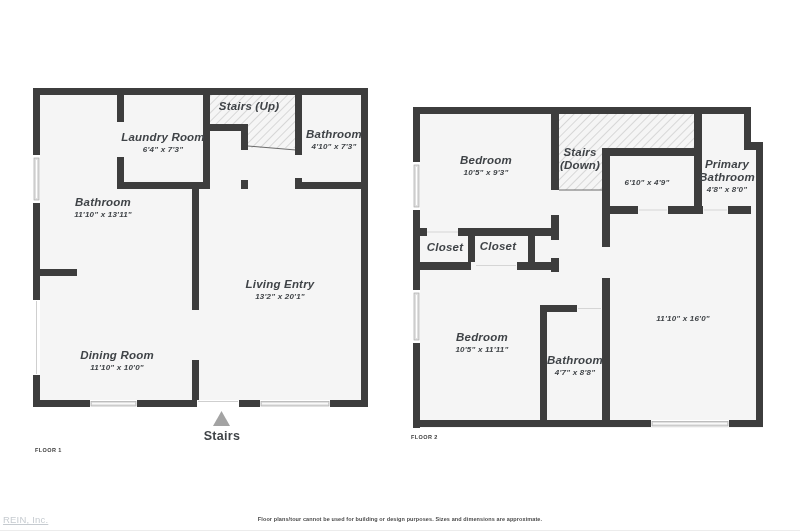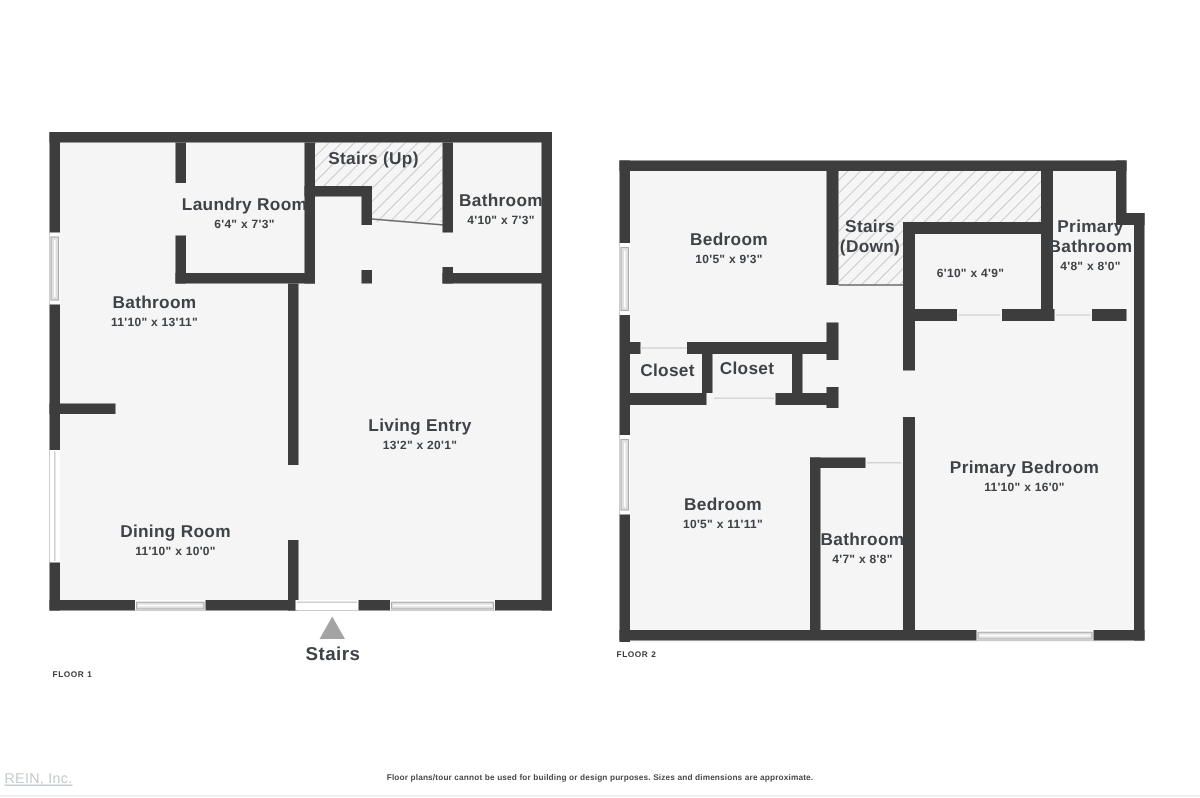--- a/index.html
+++ b/index.html
@@ -3,21 +3,21 @@
 <meta charset="utf-8">
 <style>
   html,body{margin:0;padding:0;background:#fff;}
   #stage{
     position:relative;width:800px;height:532px;background:#ffffff;overflow:hidden;
     font-family:"Liberation Sans","DejaVu Sans",sans-serif;
   }
   #plan-svg{position:absolute;left:0;top:0;}
   .room-label{
     position:absolute;transform:translate(-50%,-50%);
-    text-align:center;color:#3f4347;line-height:1.15;pointer-events:none;
+    text-align:center;color:#3f4347;line-height:1.15;pointer-events:none;font-style:italic;
   }
   .room-name{font-size:11.5px;font-weight:bold;letter-spacing:.2px;}
   .room-dims{font-size:8px;font-weight:bold;margin-top:1px;letter-spacing:.2px;}
   .entry-label{
     position:absolute;transform:translate(-50%,0);
     font-size:12.5px;font-weight:bold;color:#3f4347;letter-spacing:.3px;
   }
   .sheet-label{
     position:absolute;font-size:5.5px;font-weight:bold;color:#3a3a3a;letter-spacing:.4px;
   }
@@ -179,40 +179,39 @@
   <div class="room-label" style="left:486px;top:166px;width:100px">
     <div class="room-name">Bedroom</div>
     <div class="room-dims">10'5" x 9'3"</div>
   </div>
   <div class="room-label" style="left:580px;top:159px;width:52px">
     <div class="room-name">Stairs (Down)</div>
   </div>
   <div class="room-label" style="left:647px;top:182px;width:130px">
     <div class="room-dims">6'10" x 4'9"</div>
   </div>
-  <div class="room-label" style="left:727px;top:164px;width:84px">
+  <div class="room-label" style="left:727px;top:176px;width:84px">
     <div class="room-name">Primary Bathroom</div>
     <div class="room-dims">4'8" x 8'0"</div>
   </div>
   <div class="room-label" style="left:445px;top:248px;width:60px">
     <div class="room-name">Closet</div>
   </div>
   <div class="room-label" style="left:498px;top:247px;width:60px">
     <div class="room-name">Closet</div>
   </div>
   <div class="room-label" style="left:482px;top:343px;width:110px">
     <div class="room-name">Bedroom</div>
     <div class="room-dims">10'5" x 11'11"</div>
   </div>
   <div class="room-label" style="left:575px;top:366px;width:90px">
     <div class="room-name">Bathroom</div>
     <div class="room-dims">4'7" x 8'8"</div>
   </div>
   <div class="room-label" style="left:683px;top:318px;width:180px">
-    <div class="room-name">Primary Bedroom</div>
     <div class="room-dims">11'10" x 16'0"</div>
   </div>
 
   <div class="sheet-label" style="left:35px;top:447px">FLOOR 1</div>
   <div class="sheet-label" style="left:411px;top:434px">FLOOR 2</div>
 
   <div class="watermark">REIN, Inc.</div>
   <div class="disclaimer">Floor plans/tour cannot be used for building or design purposes. Sizes and dimensions are approximate.</div>
   <div class="bottom-hairline"></div>
 

